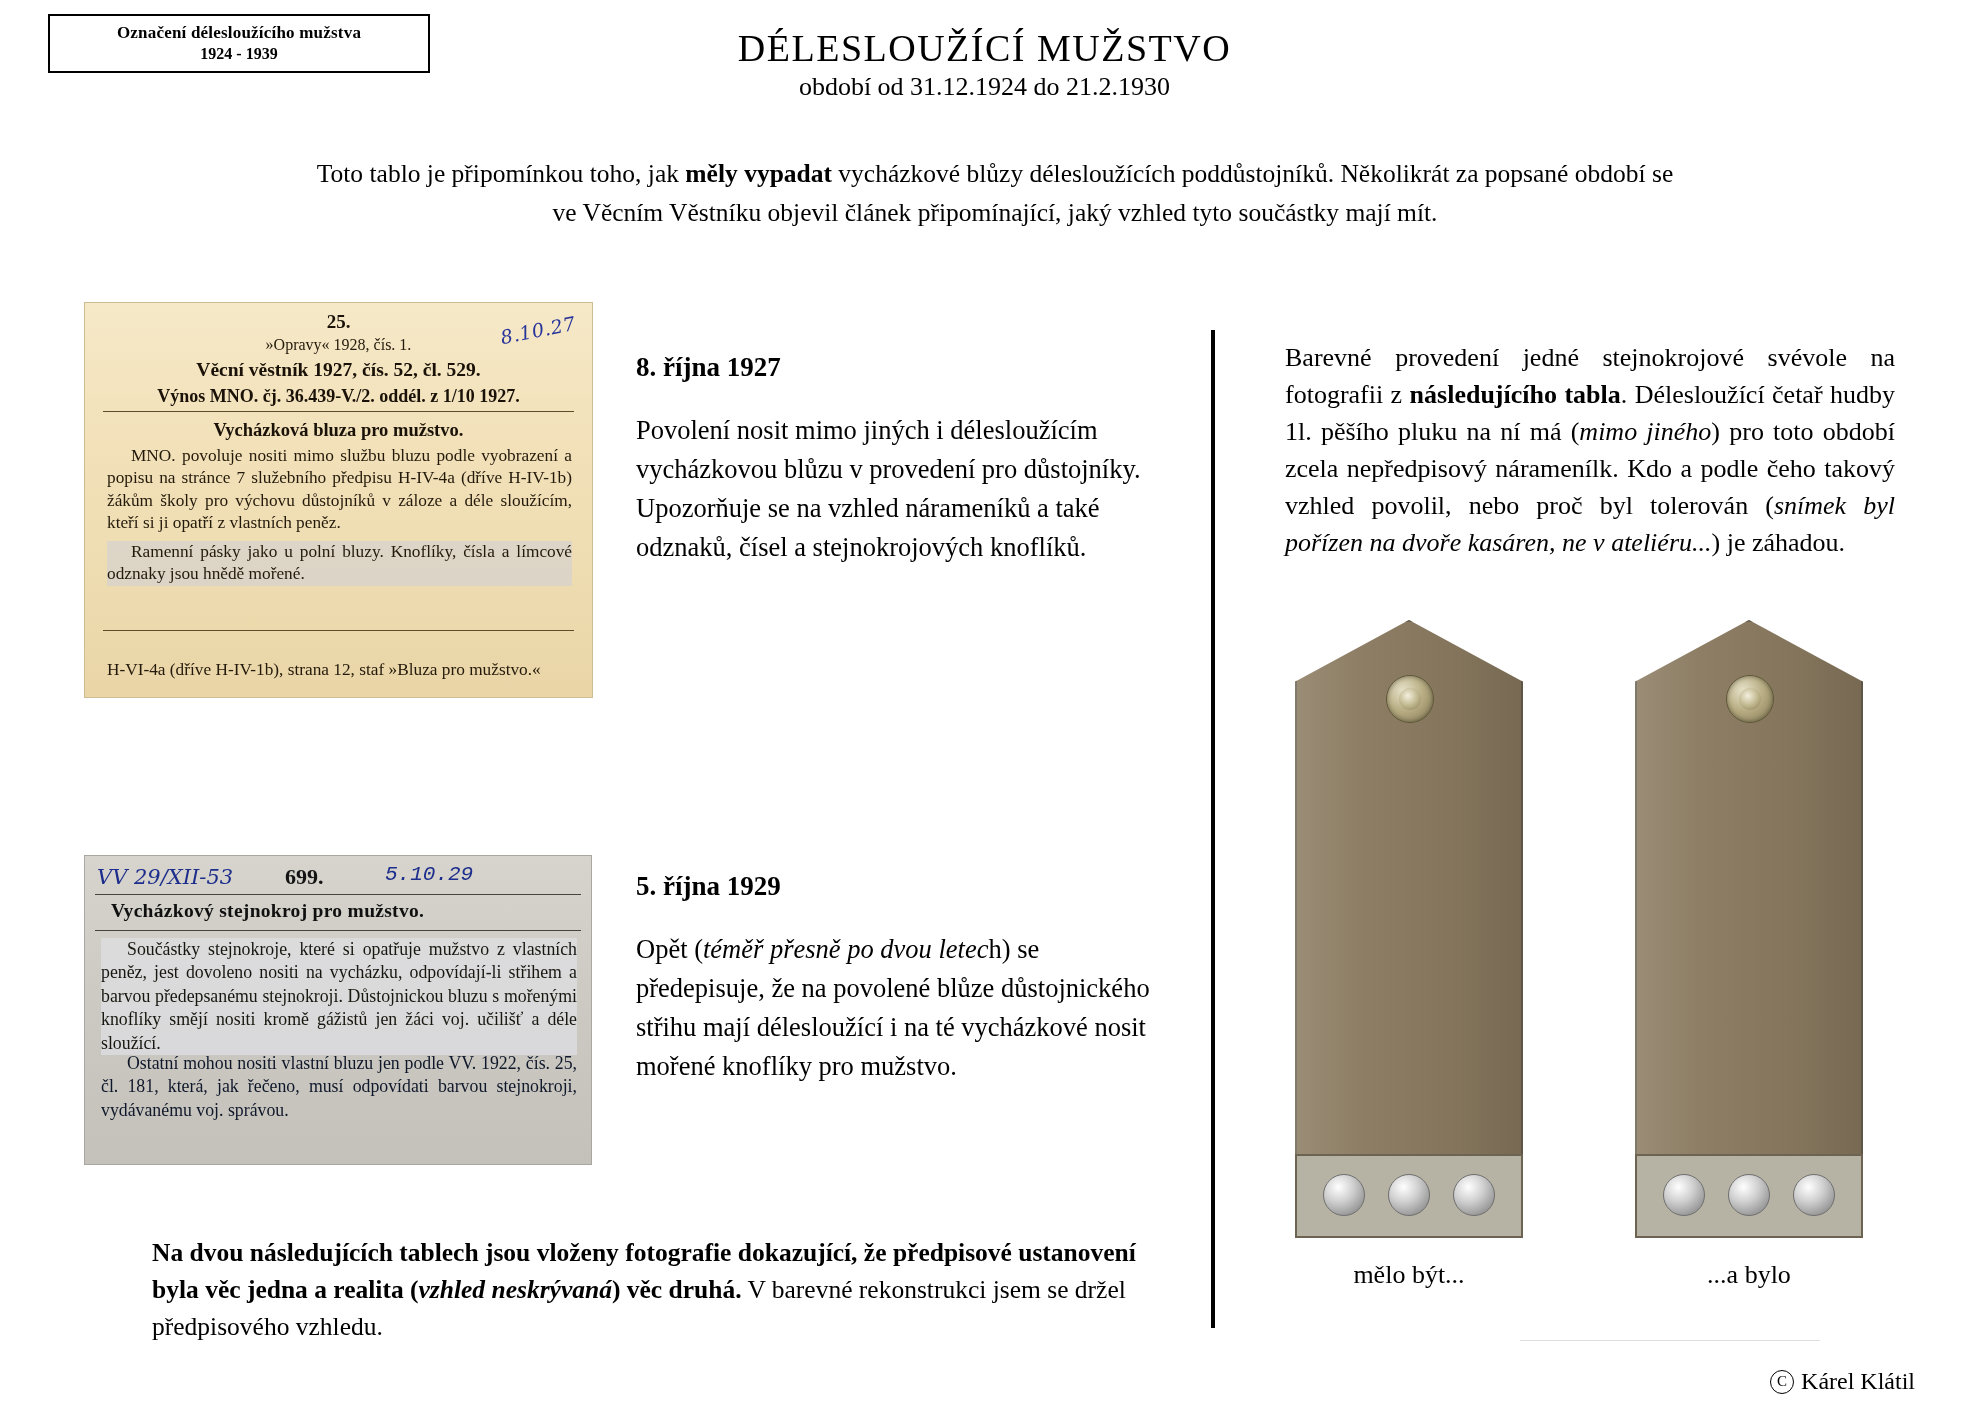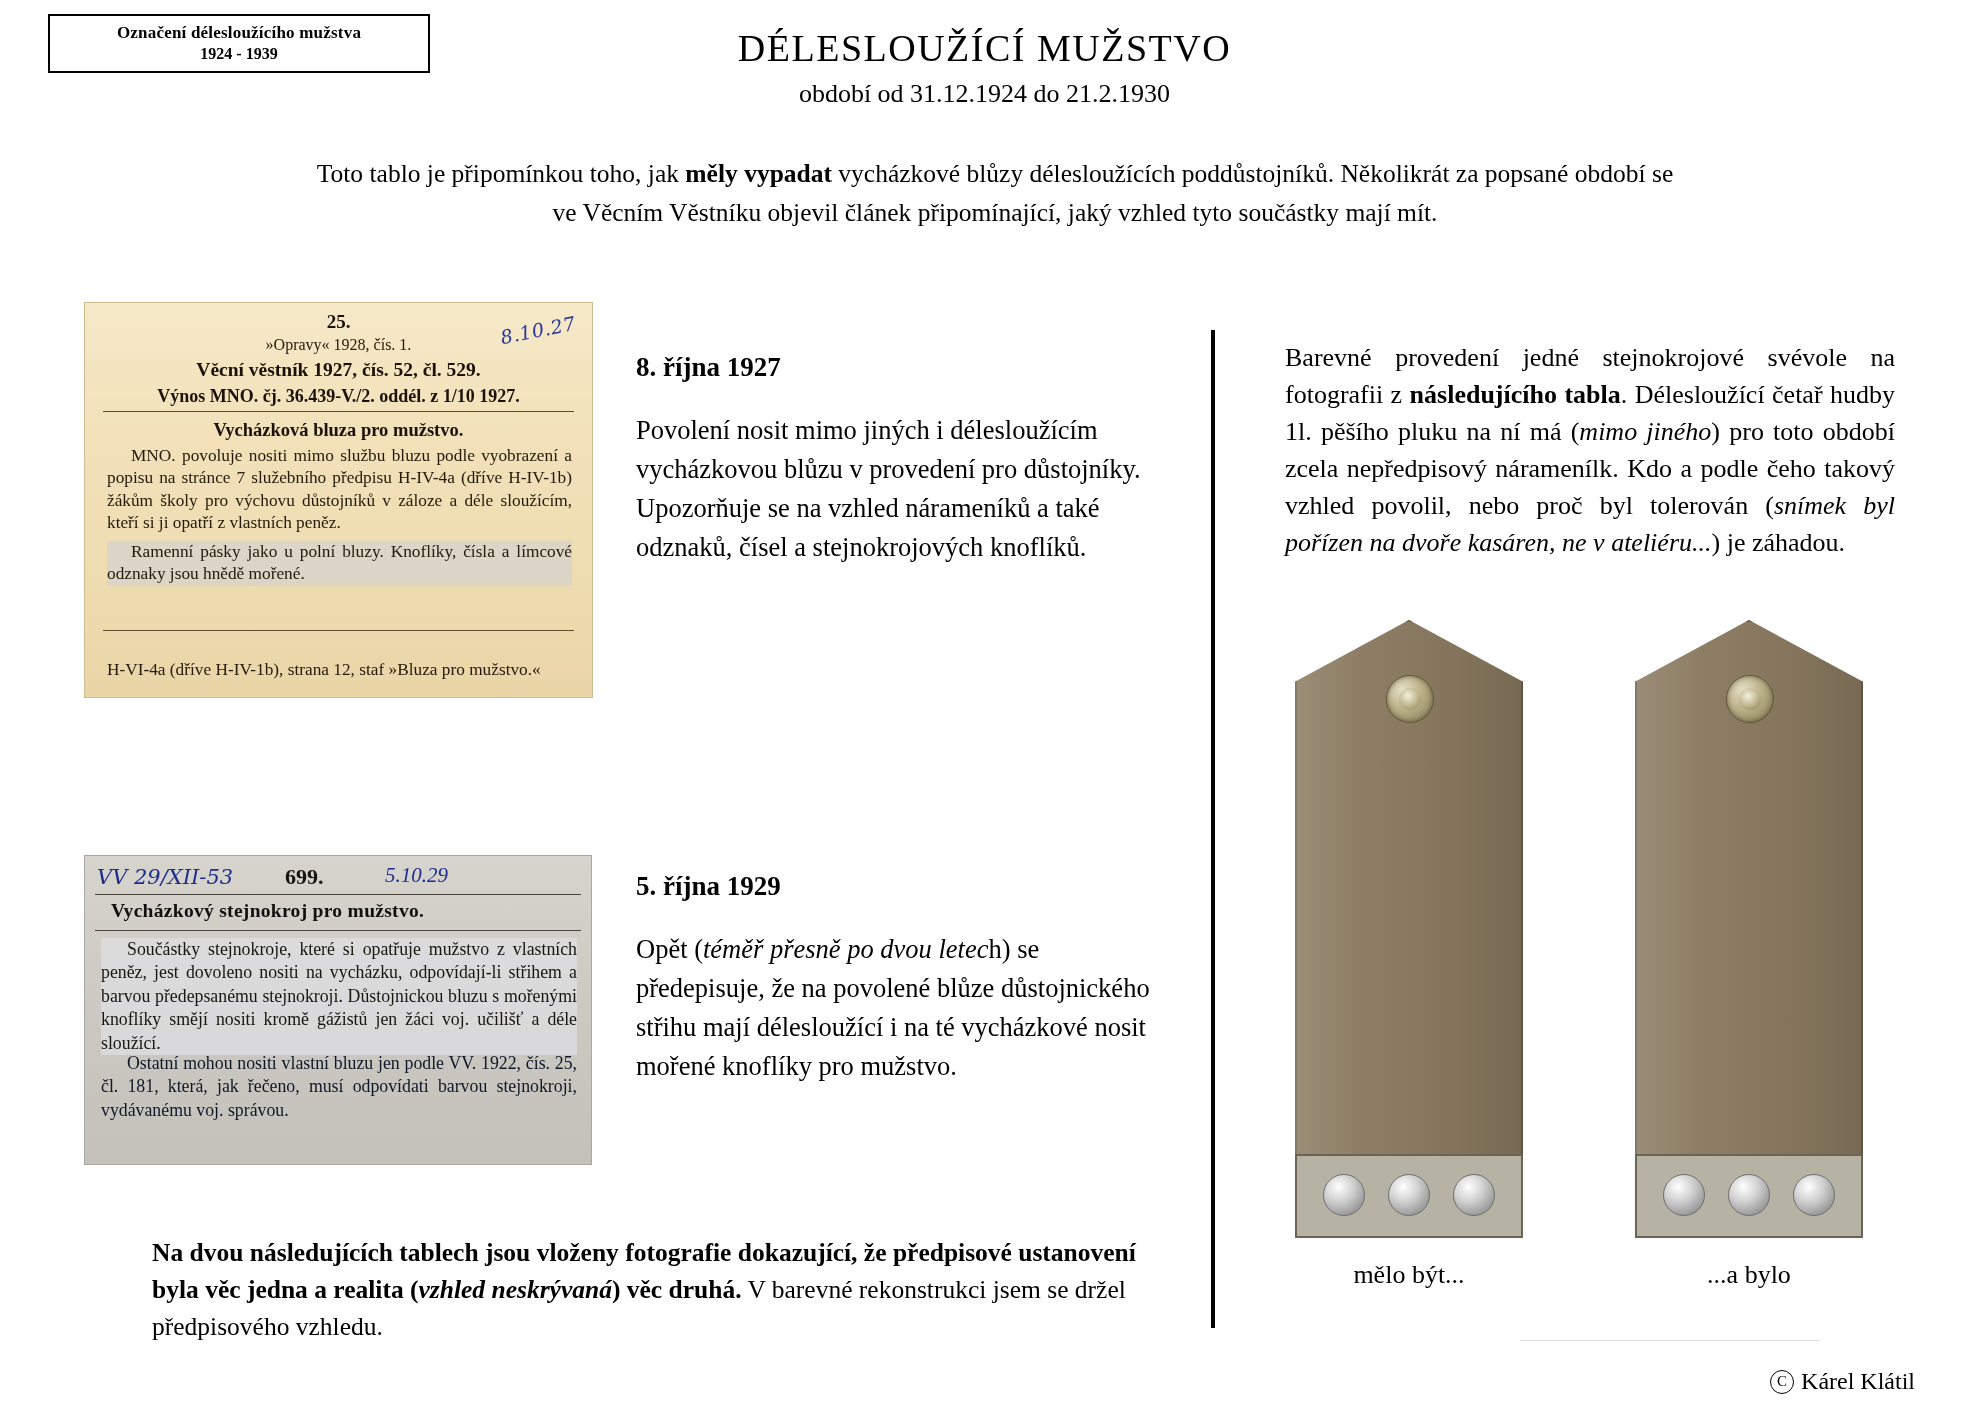--- a/index.html
+++ b/index.html
@@ -44,21 +44,21 @@
     top: 26px;
     width: 1969px;
     text-align: center;
   }
   .header .title {
     font-size: 38px;
     letter-spacing: 1.5px;
   }
   .header .subtitle {
     font-size: 26px;
-    margin-top: 9px;
+    margin-top: 2px;
   }
 
   
   .intro {
     position: absolute;
     left: 310px;
     top: 155px;
     width: 1370px;
     text-align: center;
     font-size: 25.5px;
@@ -205,21 +205,21 @@
     left: 200px; top: 8px;
     font-size: 22px;
     font-weight: bold;
     color: #141414;
   }
   .clip2 .hw-right {
     position: absolute;
     left: 300px; top: 7px;
     font-size: 21px;
     color: #1d2d8c;
-    font-family: Liberation Serif, serif;
+    font-family: Liberation Mono, monospace;
     font-style: italic;
   }
   .clip2 .rule {
     position: absolute;
     left: 10px; right: 10px;
     height: 1px;
     background: #46443d;
   }
   .clip2 .c-head {
     position: absolute;

